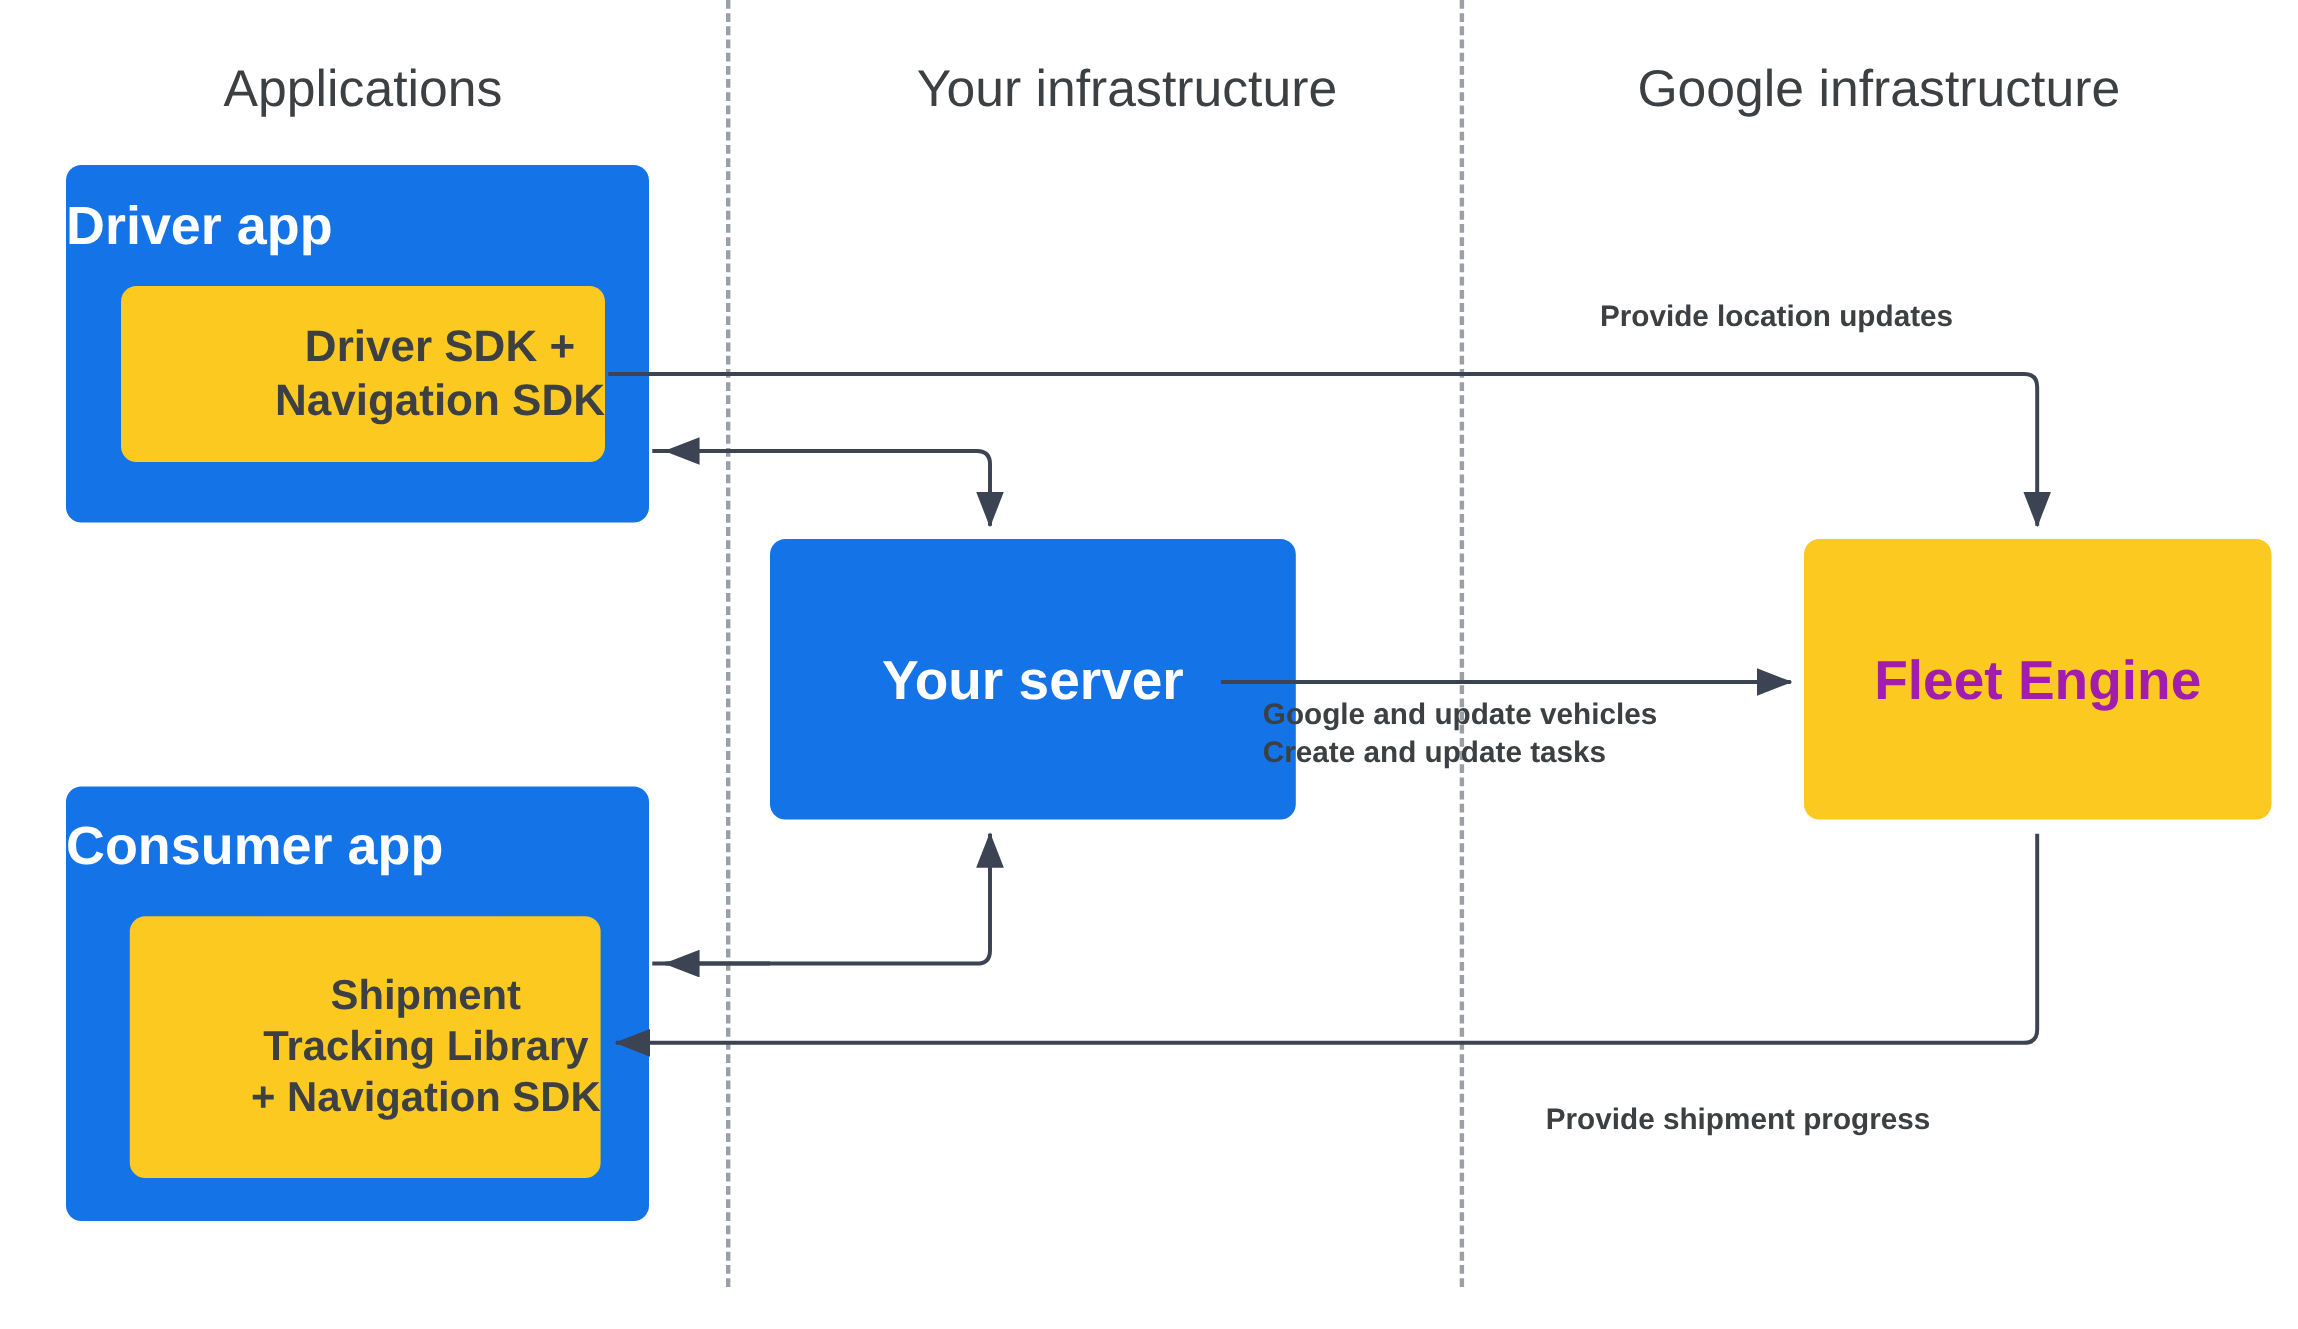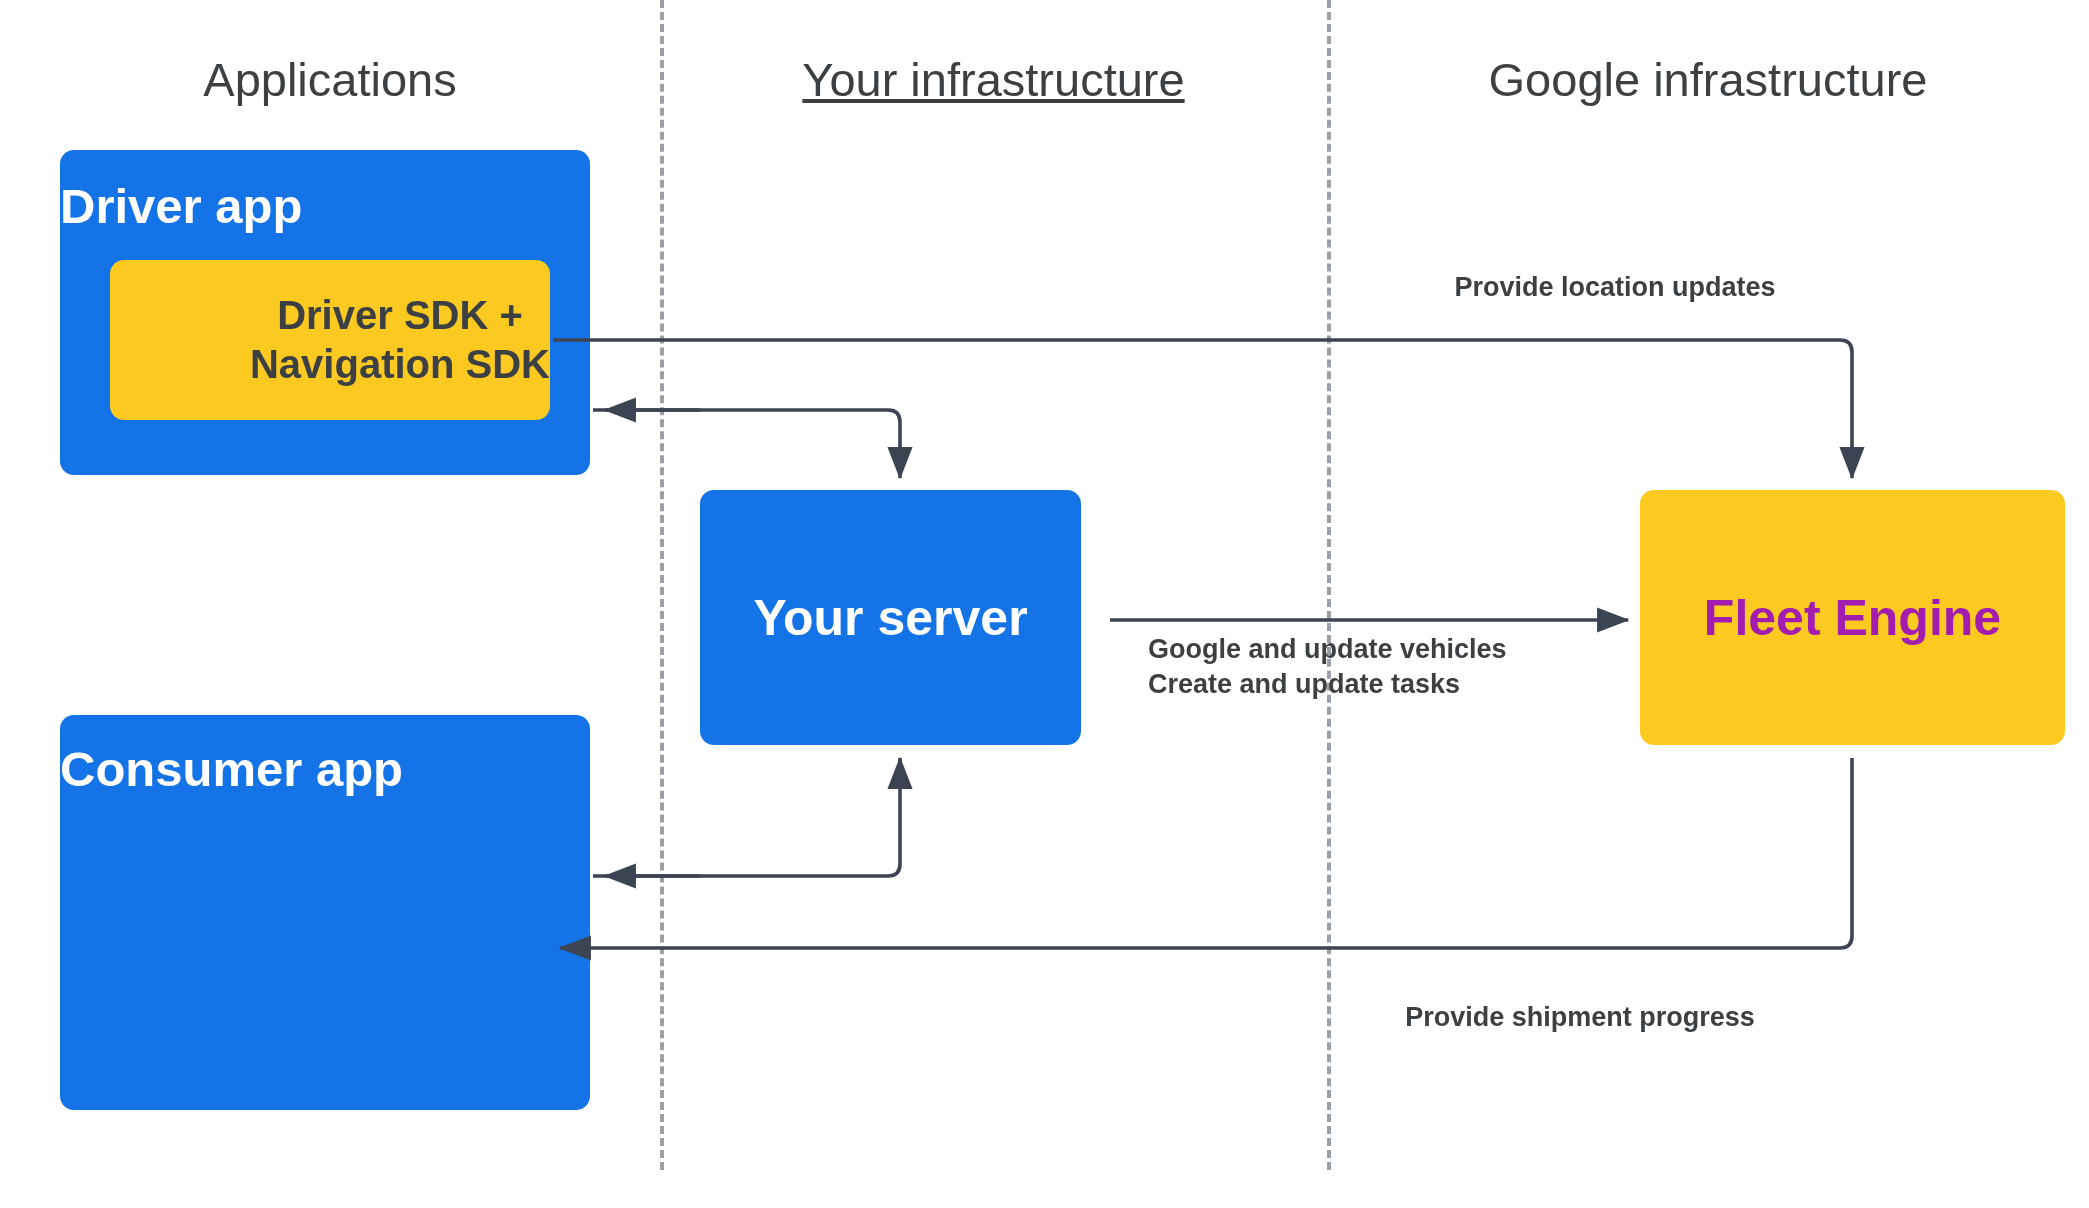--- a/index.html
+++ b/index.html
@@ -118,38 +118,45 @@
 </style>
 </head>
 <body>
 
 <div id="canvas">
 
   <div class="divider" style="left:660px;"></div>
   <div class="divider" style="left:1327px;"></div>
 
   <div class="col-header" style="left:0px; top:52px; width:660px;">Applications</div>
-  <div class="col-header" style="left:660px; top:52px; width:667px;text-decoration:underline;">Your infrastructure</div>
+  <div class="col-header" style="left:691px; top:52px; width:667px;">Your infrastructure</div>
   <div class="col-header" style="left:1327px; top:52px; width:762px;">Google infrastructure</div>
 
   <div class="app-box" style="left:60px; top:150px; width:530px; height:325px;">
     <div class="app-title" style="top:28px;">Driver app</div>
     <div class="sdk-box" style="left:50px; top:110px; width:440px; height:160px; font-size:40px;">
       <div>
         <div>Driver SDK +</div>
         <div>Navigation SDK</div>
       </div>
     </div>
   </div>
 
   <div class="app-box" style="left:60px; top:715px; width:530px; height:395px;">
     <div class="app-title" style="top:26px;">Consumer app</div>
+    <div class="sdk-box" style="left:58px; top:118px; width:428px; height:238px; font-size:38px;">
+      <div>
+        <div>Shipment</div>
+        <div>Tracking Library</div>
+        <div>+ Navigation SDK</div>
+      </div>
+    </div>
   </div>
 
-  <div class="server-box" style="left:700px; top:490px; width:381px; height:255px;align-items:center;">
+  <div class="server-box" style="left:700px; top:490px; width:478px; height:255px;align-items:center;">
     <span>Your server</span>
   </div>
 
   <div class="engine-box" style="left:1640px; top:490px; width:425px; height:255px;">
     <span>Fleet Engine</span>
   </div>
 
   <svg id="connectors" viewBox="0 0 2089 1208" xmlns="http://www.w3.org/2000/svg">
     <defs>
       <marker id="arrowhead" markerWidth="9" markerHeight="7" refX="8.6" refY="3.5" orient="auto" markerUnits="strokeWidth">

